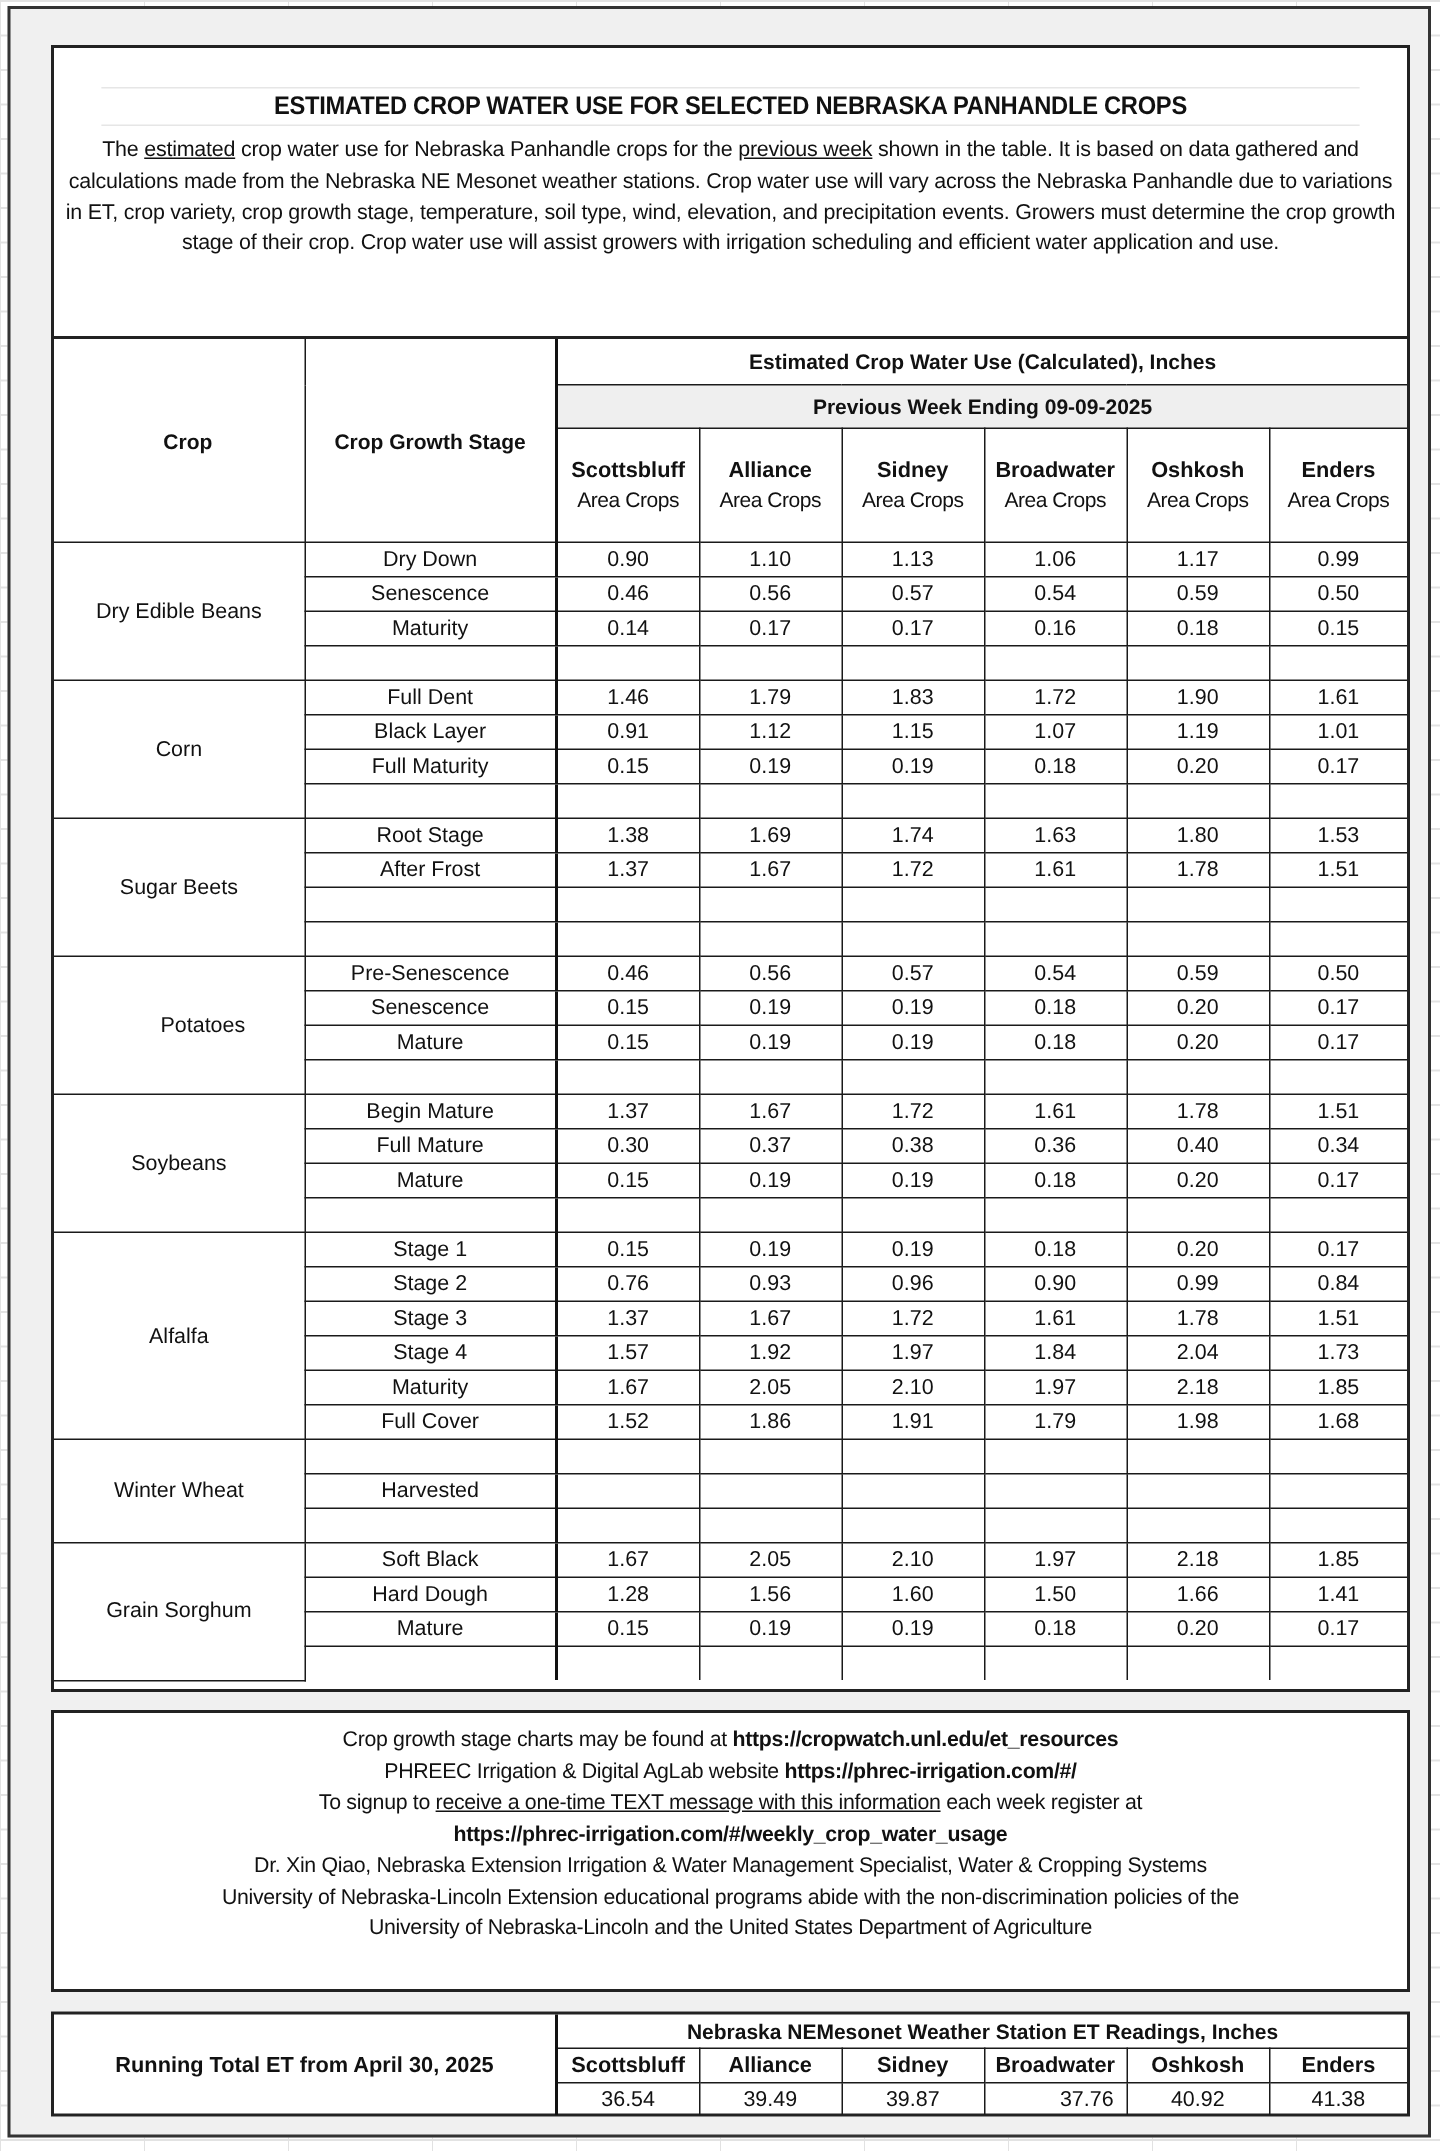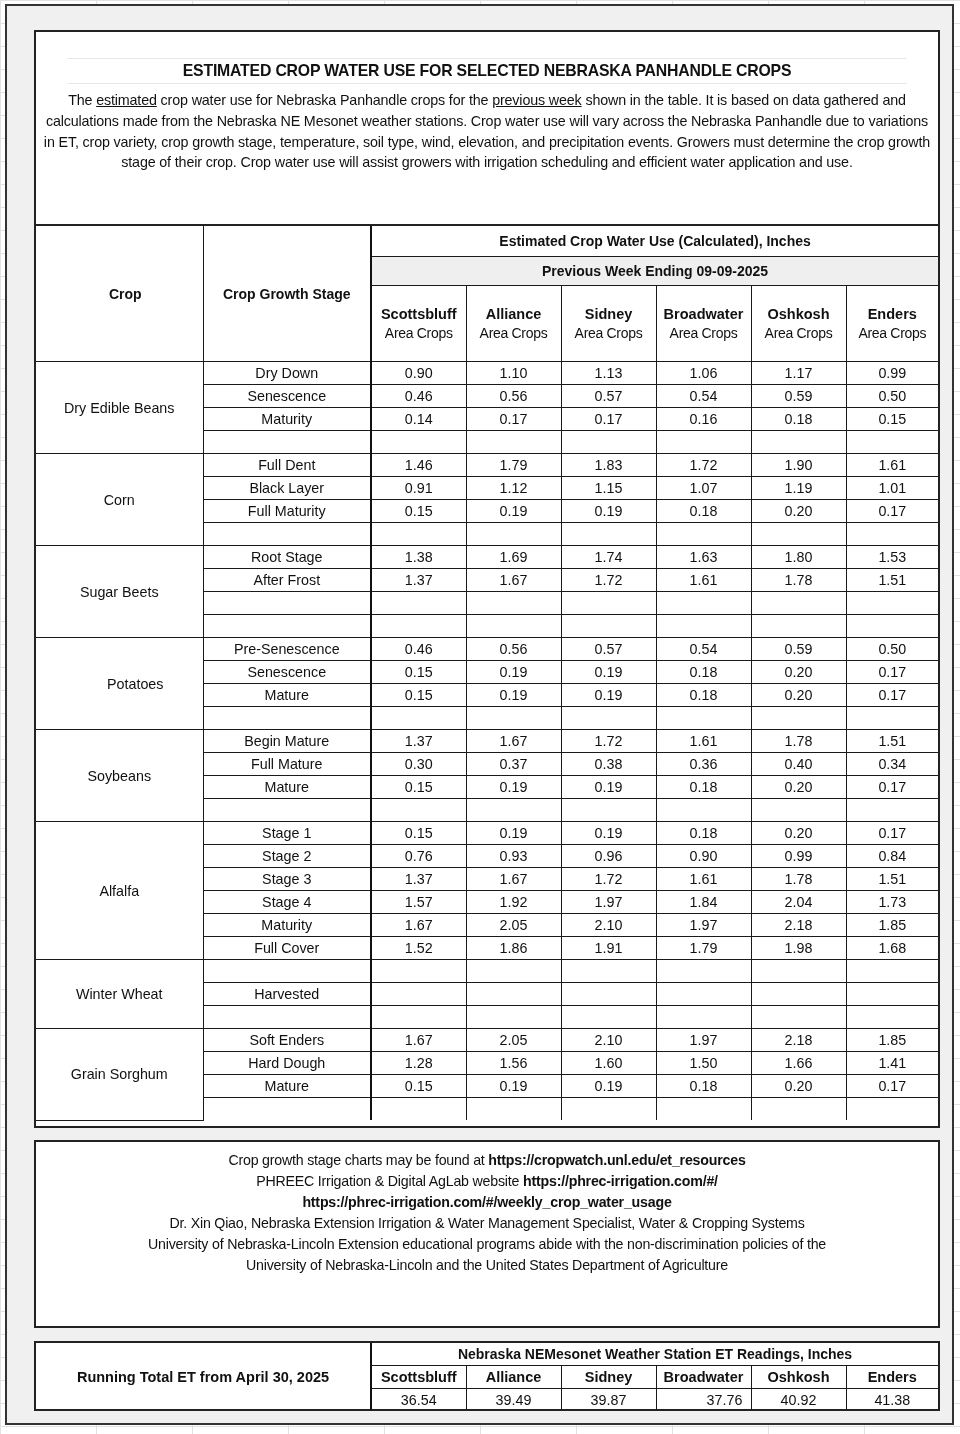--- a/index.html
+++ b/index.html
@@ -391,21 +391,21 @@
             <td class="thk-r"></td>
             <td></td>
             <td></td>
             <td></td>
             <td></td>
             <td></td>
             <td style="border-right: none;"></td>
           </tr>
           <tr class="grp-start">
             <td rowspan="4" class="crop-name" style="border-left: none;">Grain Sorghum</td>
-            <td class="thk-r">Soft Enders</td>
+            <td class="thk-r">Soft Black</td>
             <td>1.67</td>
             <td>2.05</td>
             <td>2.10</td>
             <td>1.97</td>
             <td>2.18</td>
             <td style="border-right: none;">1.85</td>
           </tr>
           <tr>
             <td class="thk-r">Hard Dough</td>
             <td>1.28</td>
@@ -434,20 +434,21 @@
             <td style="border-right: none; border-bottom: none;"></td>
           </tr>
         </tbody>
     </table>
   </div>
 
   <div class="box info">
     <div class="lines">
       <div><span>Crop growth stage charts may be found at </span><b>https://cropwatch.unl.edu/et_resources</b></div>
       <div><span>PHREEC Irrigation &amp; Digital AgLab website </span><b>https://phrec-irrigation.com/#/</b></div>
+      <div><span>To signup to </span><span class="u">receive a one-time TEXT message with this information</span><span> each week register at</span></div>
       <div><b>https://phrec-irrigation.com/#/weekly_crop_water_usage</b></div>
       <div>Dr. Xin Qiao, Nebraska Extension Irrigation &amp; Water Management Specialist, Water &amp; Cropping Systems</div>
       <div>University of Nebraska-Lincoln Extension educational programs abide with the non-discrimination policies of the</div>
       <div>University of Nebraska-Lincoln and the United States Department of Agriculture</div>
     </div>
   </div>
 
   <div class="box totals">
     <table>
       <colgroup>

